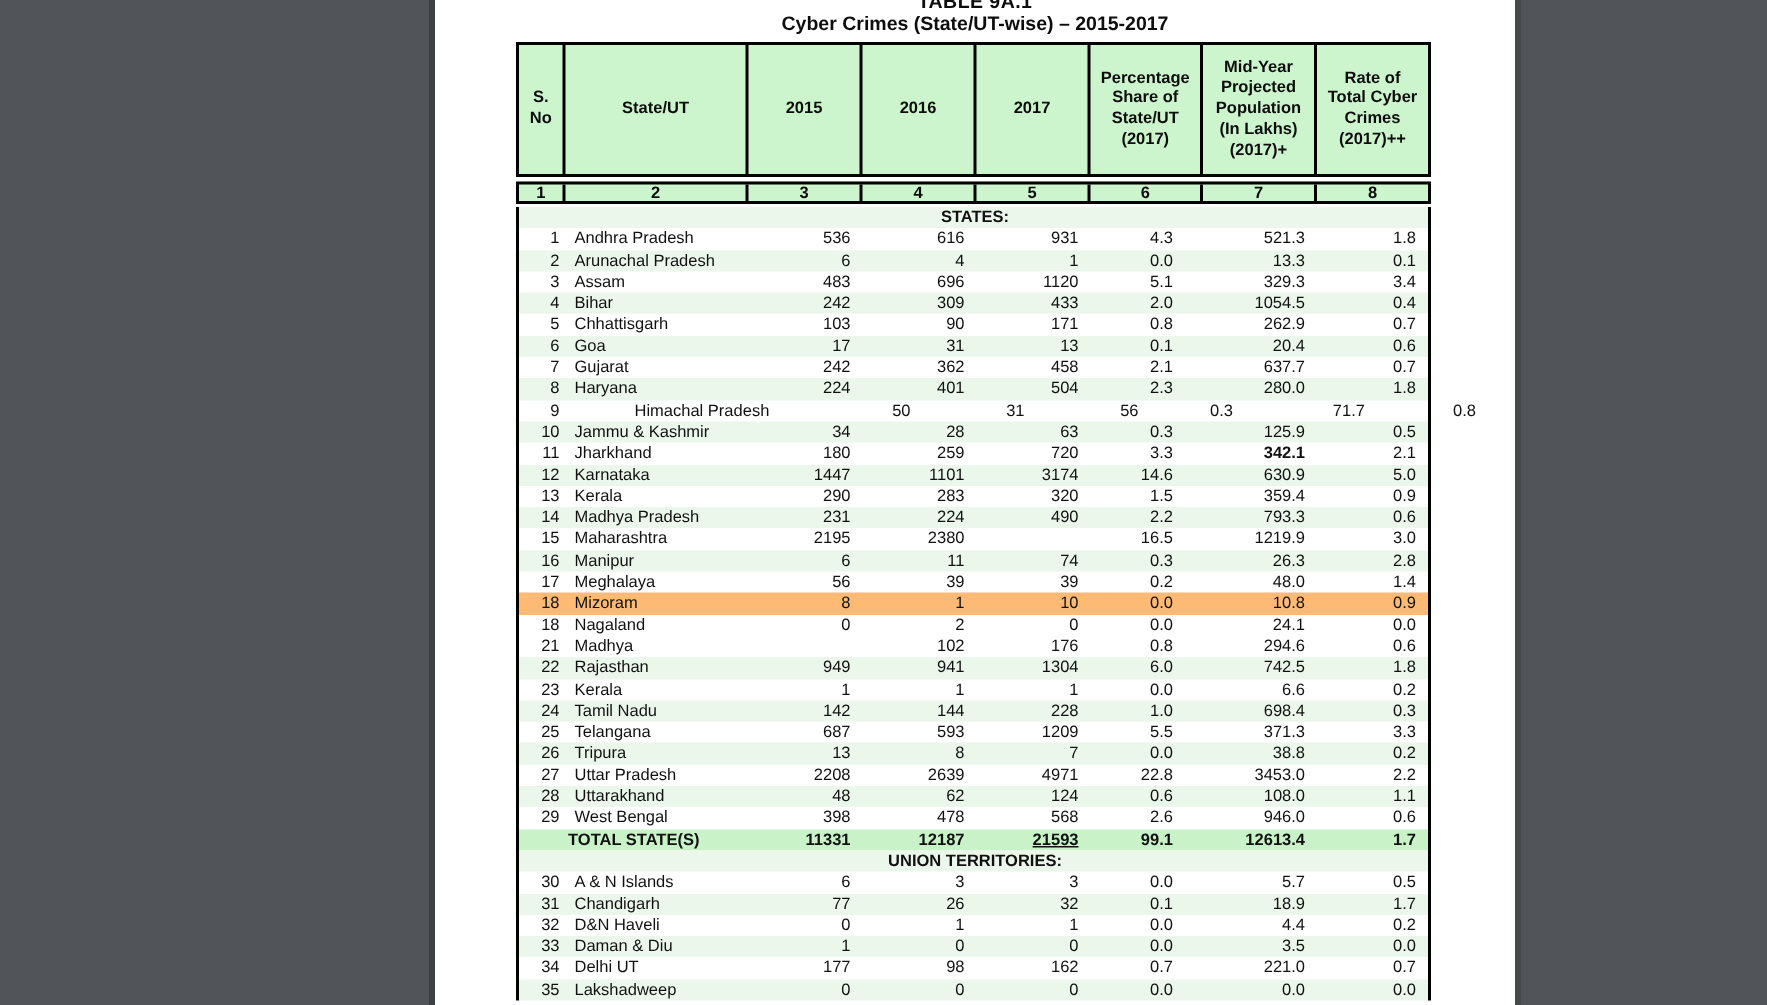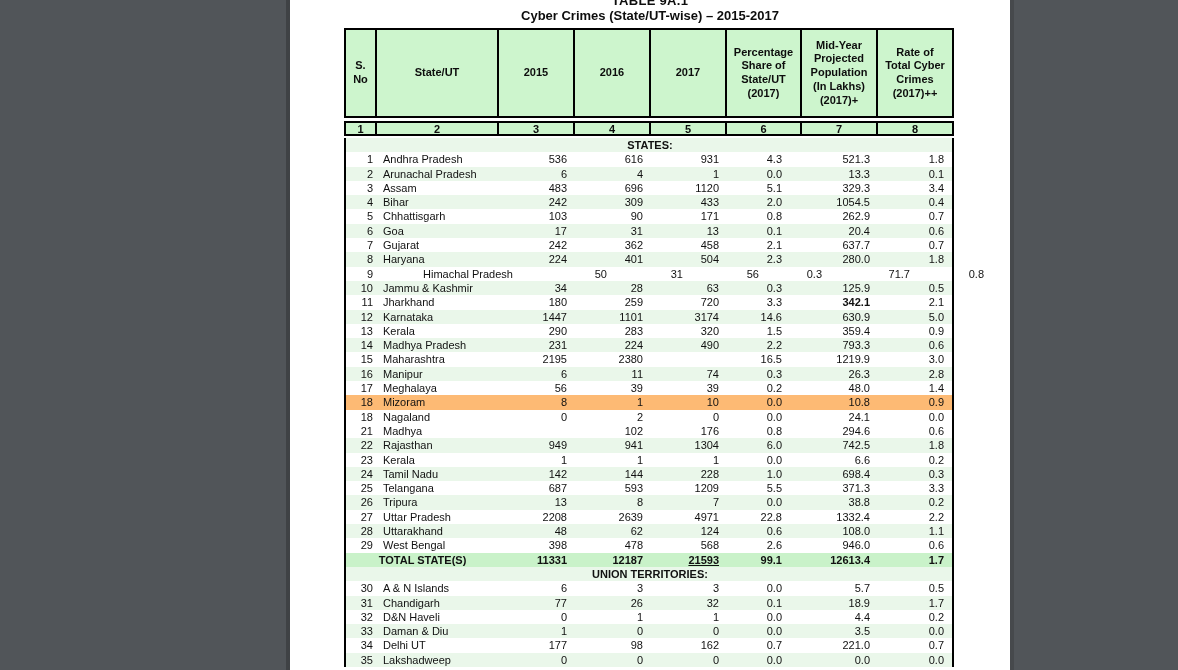--- a/index.html
+++ b/index.html
@@ -324,21 +324,21 @@
             <div class="cell num" style="flex: 0 0 76px; padding-right: 8px;">38.8</div>
             <div class="cell num" style="flex: 0 0 74px; padding-right: 8px;">0.2</div>
           </div>
           <div class="row">
             <div class="cell num" style="flex: 0 0 31px; padding-right: 4px;">27</div>
             <div class="cell name" style="flex: 0 0 122px;">Uttar Pradesh</div>
             <div class="cell num" style="flex: 0 0 76px; padding-right: 8px;">2208</div>
             <div class="cell num" style="flex: 0 0 76px; padding-right: 8px;">2639</div>
             <div class="cell num" style="flex: 0 0 76px; padding-right: 8px;">4971</div>
             <div class="cell num" style="flex: 0 0 75px; padding-right: 20px;">22.8</div>
-            <div class="cell num" style="flex: 0 0 76px; padding-right: 8px;">1332.4</div>
+            <div class="cell num" style="flex: 0 0 76px; padding-right: 8px;">3453.0</div>
             <div class="cell num" style="flex: 0 0 74px; padding-right: 8px;">2.2</div>
           </div>
           <div class="row" style="background: rgb(234, 247, 234);">
             <div class="cell num" style="flex: 0 0 31px; padding-right: 4px;">28</div>
             <div class="cell name" style="flex: 0 0 122px;">Uttarakhand</div>
             <div class="cell num" style="flex: 0 0 76px; padding-right: 8px;">48</div>
             <div class="cell num" style="flex: 0 0 76px; padding-right: 8px;">62</div>
             <div class="cell num" style="flex: 0 0 76px; padding-right: 8px;">124</div>
             <div class="cell num" style="flex: 0 0 75px; padding-right: 20px;">0.6</div>
             <div class="cell num" style="flex: 0 0 76px; padding-right: 8px;">108.0</div>

